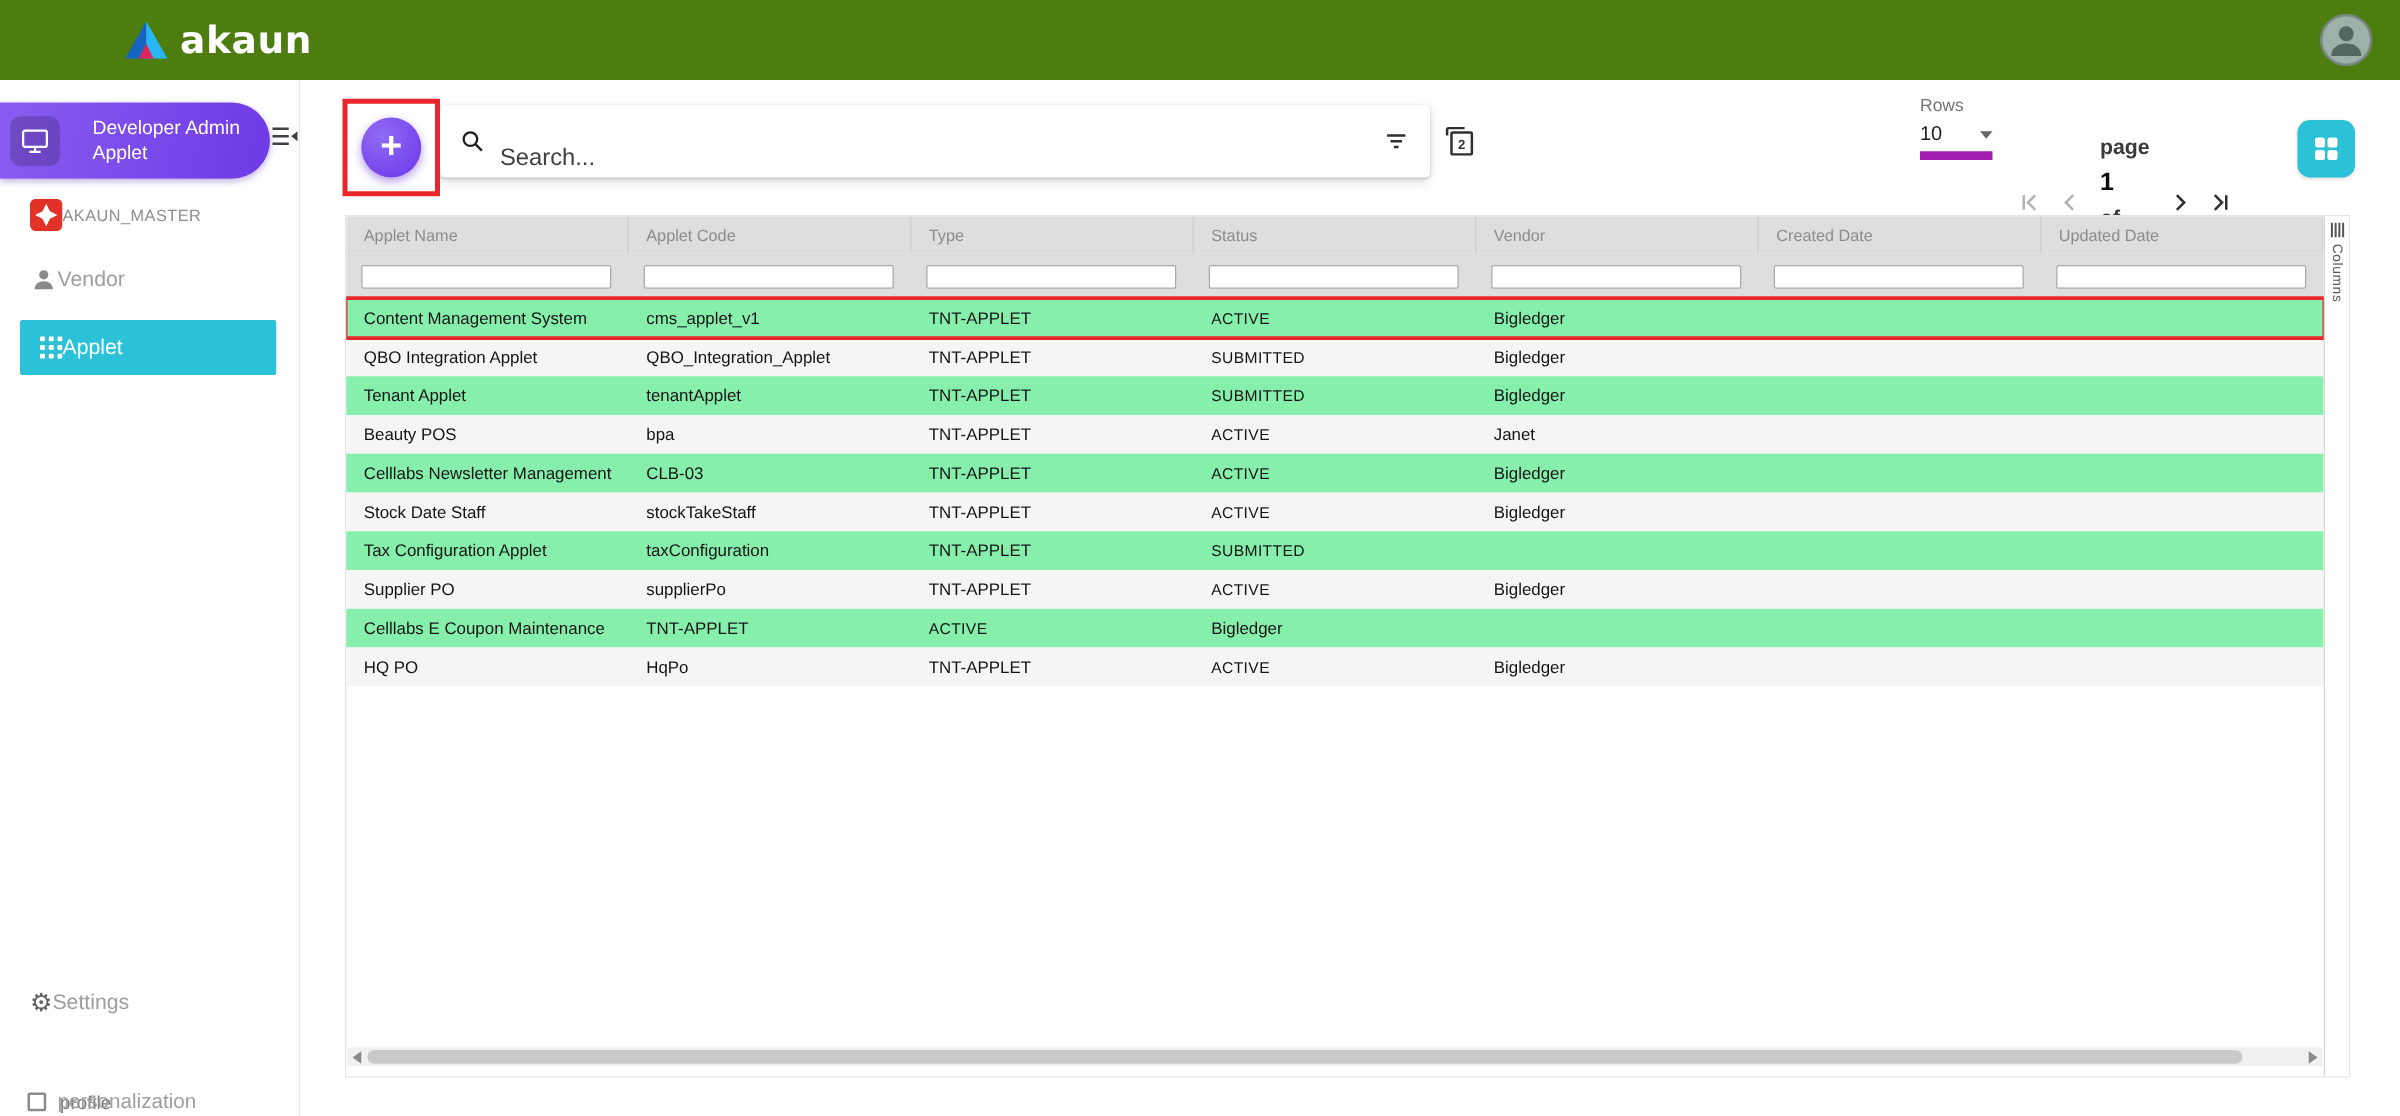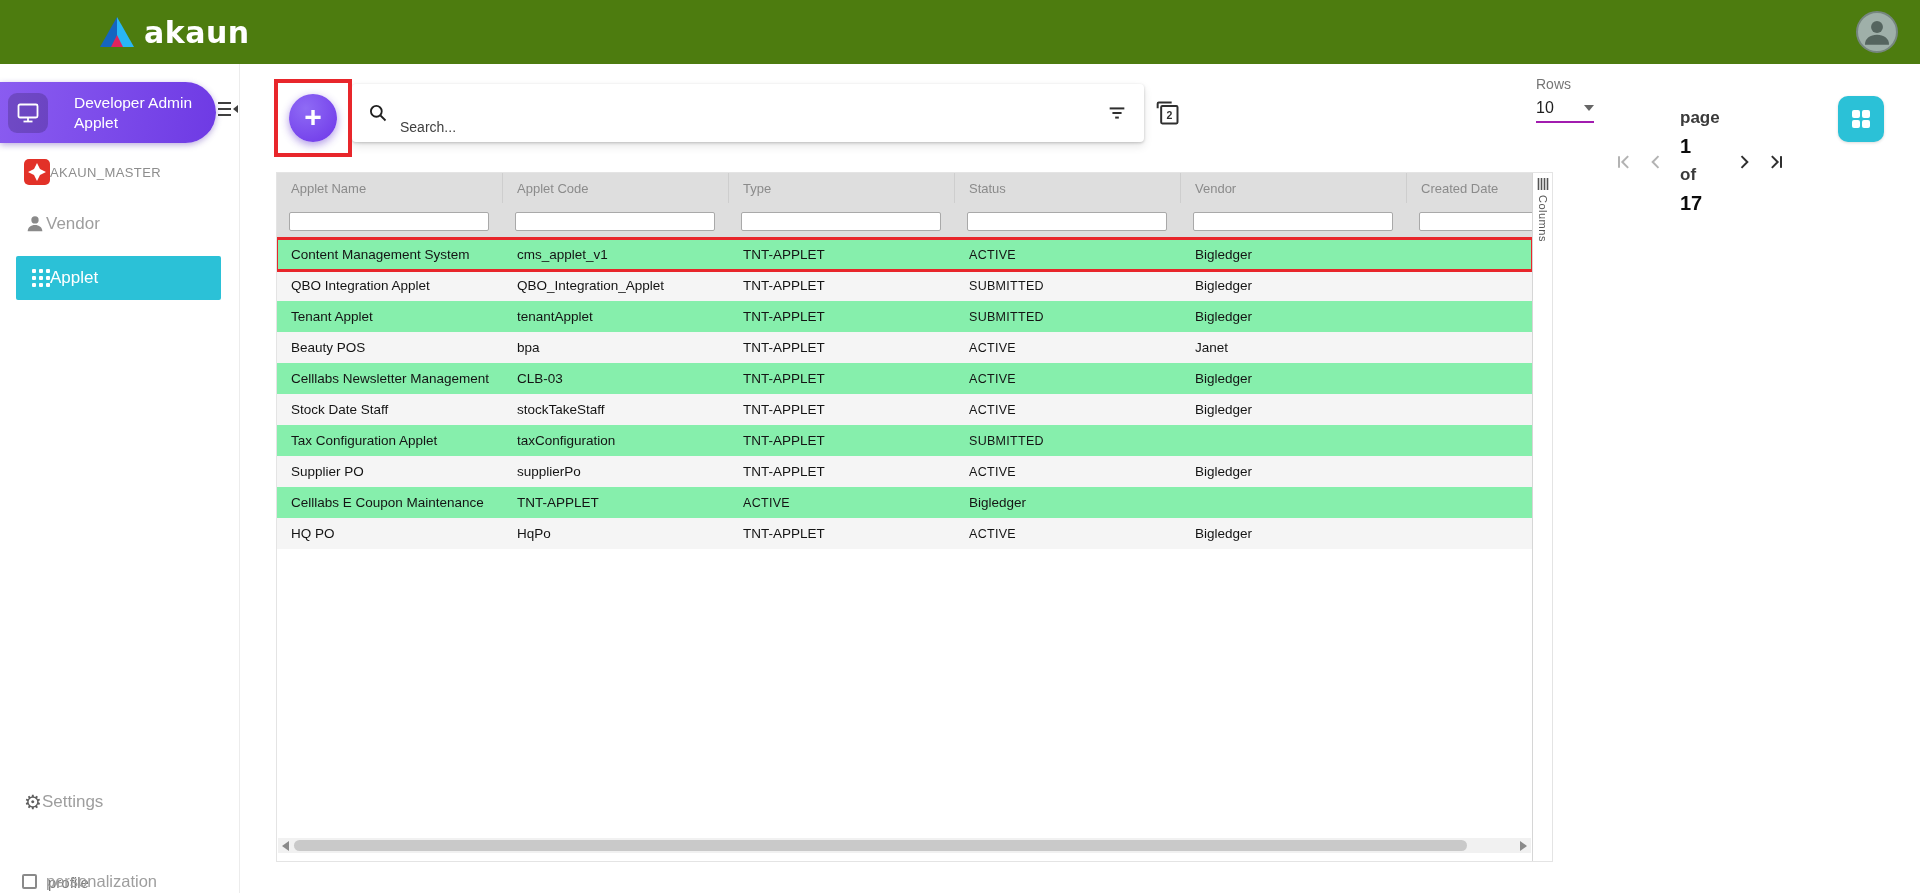--- a/index.html
+++ b/index.html
@@ -39,42 +39,42 @@
   .main { position:absolute; left:240px; top:64px; width:1680px; height:829px; background:#fff; }
 
   .add-annotation { position:absolute; left:34px; top:15px; width:78px; height:78px; border:4px solid #e8262b; background:#fff;
                     display:flex; align-items:center; justify-content:center; z-index:3; }
   .add-btn { width:48px; height:48px; border-radius:50%; border:none; cursor:pointer; color:#fff; font-size:30px; font-weight:bold;
              background:radial-gradient(circle at 35% 30%, #8f6bf5, #6d35e8); display:flex; align-items:center; justify-content:center;
              box-shadow:0 3px 8px rgba(80,30,200,.45); line-height:1; padding-bottom:3px; }
 
   .searchbar { position:absolute; left:112px; top:20px; width:792px; height:58px; background:#fff; border-radius:4px;
                box-shadow:0 1px 3px rgba(0,0,0,.2), 0 4px 10px rgba(0,0,0,.1); display:flex; align-items:center; padding:0 16px; gap:12px; }
-  .search-input { flex:1; border:none; outline:none; font-size:14px; color:#2e2e2e; background:transparent; font-family:"Liberation Sans", sans-serif;margin-top:28px; }
+  .search-input { flex:1; border:none; outline:none; font-size:19px; color:#2e2e2e; background:transparent; font-family:"Liberation Sans", sans-serif;margin-top:28px; }
   .search-input::placeholder { color:#3f3f3f; opacity:1; }
   .icon-btn { background:none; border:none; cursor:pointer; display:flex; align-items:center; justify-content:center; }
   .pages-btn { position:absolute; left:912px; top:34px; width:30px; height:30px; }
 
   .rows-area { position:absolute; left:1296px; top:12px; width:72px; }
   .rows-label { font-size:14px; color:#757575; }
   .rows-select { margin-top:7px; width:58px; display:flex; align-items:center; justify-content:space-between;
-                 border-bottom:2px solid #a21caf; padding-bottom:4px; cursor:pointer; }
+                 border-bottom:7px solid #a21caf; padding-bottom:4px; cursor:pointer; }
   .rows-value { font-size:16px; color:#1e1e1e; }
   .caret-down { width:0; height:0; border-left:5px solid transparent; border-right:5px solid transparent; border-top:6px solid #666; }
 
   .pager { position:absolute; left:1372px; top:44px; display:flex; align-items:center; gap:8px; }
   .pg-btn { background:none; border:none; cursor:pointer; display:flex; align-items:center; padding:2px; }
   .pg-text { display:flex; align-items:baseline; gap:7px; font-weight:bold; color:#3a3a3a; font-size:17px; margin:0 4px;flex-direction:column; }
   .pg-num { font-size:20px; color:#0c0c0c; }
 
   .grid-btn { position:absolute; left:1598px; top:32px; width:46px; height:46px; border-radius:10px; background:#2bc1d7; border:none;
               cursor:pointer; display:flex; align-items:center; justify-content:center; box-shadow:0 1px 3px rgba(0,0,0,.15); }
 
   
-  .table-card { position:absolute; left:36px; top:108px; width:1277px; height:690px; background:#fff; border:1px solid #e4e4e4; }
+  .table-card { position:absolute; left:36px; top:108px; width:1604px; height:690px; background:#fff; border:1px solid #e4e4e4; }
   .tbl { position:absolute; left:0; top:0; right:20px; bottom:0; overflow:hidden; }
   .thead-row { display:flex; height:30px; background:#dedede; width:100%; }
   .th { width:226px; flex:0 0 226px; font-size:13px; color:#8b8b8b; display:flex; align-items:center; padding-left:14px;
         border-right:1px solid rgba(0,0,0,.07); white-space:nowrap; overflow:hidden; cursor:pointer; }
   .tfilter-row { display:flex; height:36px; background:#dedede; align-items:center; width:100%; }
   .fc { width:226px; flex:0 0 226px; padding-left:12px; }
   .col-filter { width:200px; height:19px; border:1px solid #a9a9a9; border-radius:2px; background:#fff; outline:none; padding:0 4px; font-size:12px; }
   .tr { display:flex; height:31px; position:relative; background:#86efac; cursor:pointer; }
   .tr.alt { background:#f5f5f5; }
   .tr.hl { outline:3px solid #e8262b; outline-offset:-1px; z-index:2; }

